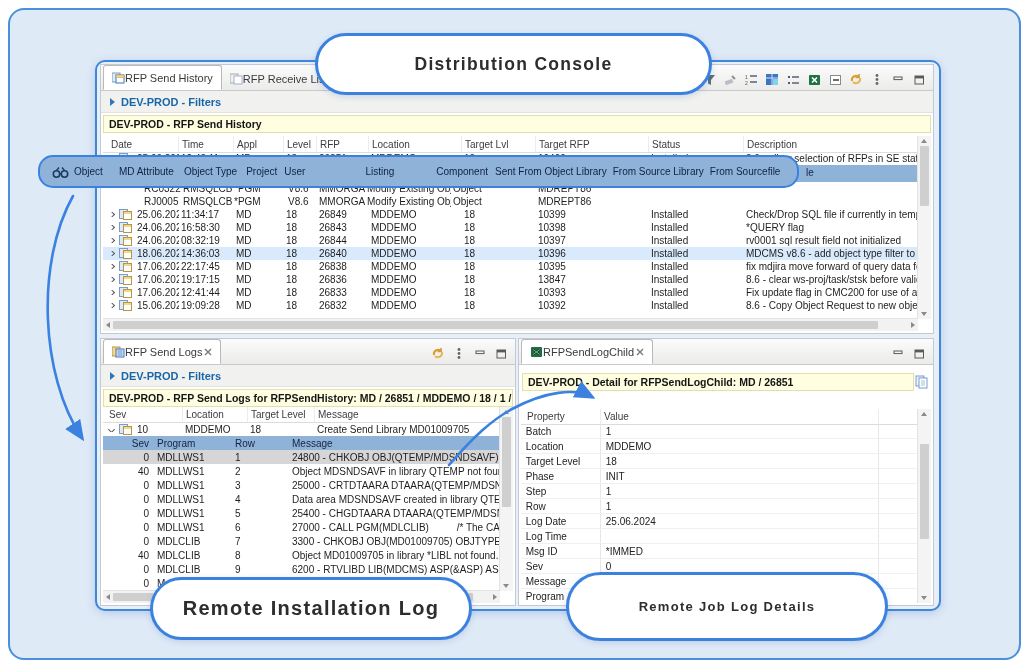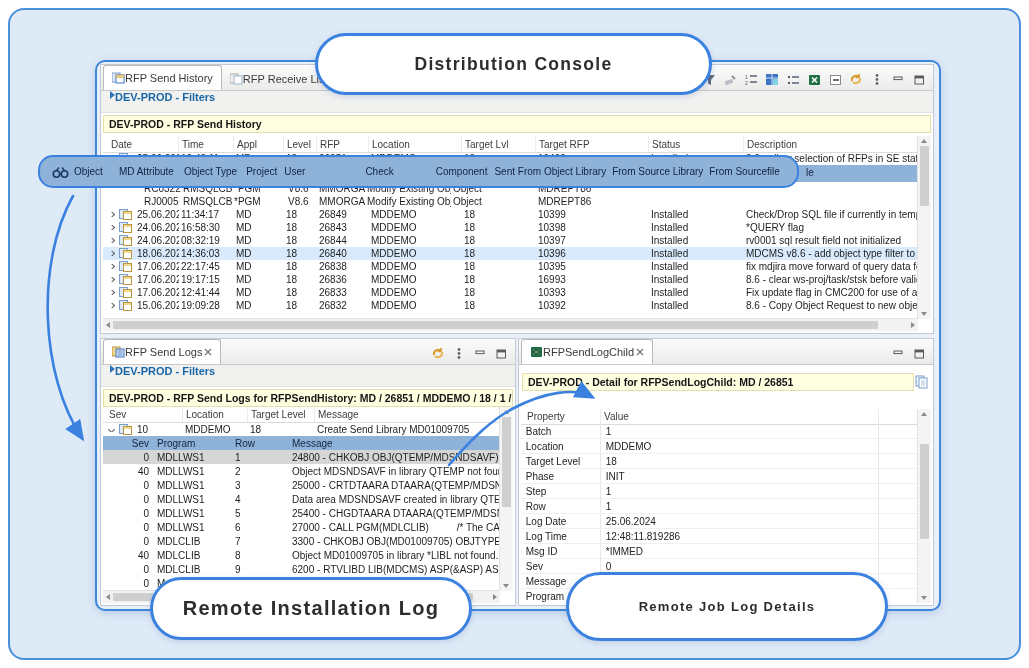--- a/index.html
+++ b/index.html
@@ -19,21 +19,21 @@
   .tabbar{height:25px;background:linear-gradient(#fbfbfb,#ebebea);
           border-bottom:1px solid #c9c9c9;display:flex;align-items:flex-end;padding-left:2px}
   .tab{height:23px;display:flex;align-items:center;gap:0;padding:0 8px;
        font-size:11px;color:#3a3a3a;white-space:nowrap}
   .tab.sel{background:#fff;border:1px solid #b9b9b9;border-bottom:1px solid #fff;
            border-radius:3px 3px 0 0}
   .toolbar{margin-left:auto;display:flex;align-items:center;gap:5px;padding:0 6px 3px 0}
   .tbi{width:16px;height:15px;display:flex;align-items:center;justify-content:center}
   .xbtn{margin-left:2px;display:flex;align-items:center}
   
-  .filters{height:21px;display:flex;align-items:flex-start;gap:0;padding-left:9px;
+  .filters{height:21px;display:flex;align-items:center;gap:6px;padding-left:9px;
            background:#f1f1f0;border-bottom:1px solid #e2e2e2;
            color:#1866a8;font-weight:bold;font-size:11px}
   .ftri{width:0;height:0;border-left:5px solid #2e77b8;
         border-top:4px solid transparent;border-bottom:4px solid transparent}
   
   .ybar{height:16px;background:#fffee1;border:1px solid #e2dfae;display:flex;
         align-items:center;padding:0 5px;font-size:10.5px;font-weight:bold;color:#151515;
         white-space:nowrap;overflow:hidden}
   
   .twrap{position:absolute;left:2px;right:2px;bottom:2px;background:#fff}
@@ -334,21 +334,21 @@
           <div class="tr grid-top">
             <div class="icellc"><span class="chv"></span></div>
             <div class="icellc"><span class="dicon"></span></div>
             <div>17.06.2024</div>
             <div>19:17:15</div>
             <div>MD</div>
             <div>18</div>
             <div>26836</div>
             <div>MDDEMO</div>
             <div>18</div>
-            <div>16993</div>
+            <div>13847</div>
             <div>Installed</div>
             <div>8.6 - clear ws-proj/task/stsk before validat</div>
           </div>
           <div class="tr grid-top">
             <div class="icellc"><span class="chv"></span></div>
             <div class="icellc"><span class="dicon"></span></div>
             <div>17.06.2024</div>
             <div>12:41:44</div>
             <div>MD</div>
             <div>18</div>
@@ -615,21 +615,20 @@
             <div>&nbsp;1</div>
             <div></div>
           </div>
           <div class="tr prow grid-prop lrow">
             <div>&nbsp;Log Date</div>
             <div>&nbsp;25.06.2024</div>
             <div></div>
           </div>
           <div class="tr prow grid-prop lrow">
             <div>&nbsp;Log Time</div>
-            <div>&nbsp;12:48:11.819286</div>
             <div></div>
           </div>
           <div class="tr prow grid-prop lrow">
             <div>&nbsp;Msg ID</div>
             <div>&nbsp;*IMMED</div>
             <div></div>
           </div>
           <div class="tr prow grid-prop lrow">
             <div>&nbsp;Sev</div>
             <div>&nbsp;0</div>
@@ -659,21 +658,21 @@
   <svg width="17" height="12" style="margin-left:12px">
     <circle cx="4.5" cy="8" r="3.2" fill="none" stroke="#1d3b63" stroke-width="1.6"></circle>
     <circle cx="12.5" cy="8" r="3.2" fill="none" stroke="#1d3b63" stroke-width="1.6"></circle>
     <path d="M4.5 4.5L7 1.5M12.5 4.5L10 1.5M7.5 8h2" stroke="#1d3b63" stroke-width="1.4" fill="none"></path>
   </svg>
   <span style="margin-left:5px">Object</span>
   <span style="margin-left:16px">MD Attribute</span>
   <span style="margin-left:10px">Object Type</span>
   <span style="margin-left:9px">Project</span>
   <span style="margin-left:7px">User</span>
-  <span style="margin-left:60px">Check</span>
+  <span style="margin-left:60px">Listing</span>
   <span style="margin-left:42px">Component</span>
   <span style="margin-left:7px">Sent From Object Library</span>
   <span style="margin-left:6px">From Source Library</span>
   <span style="margin-left:6px">From Sourcefile</span>
 </div>
 
 <svg class="arrows" width="1029" height="668">
   <defs>
     <marker id="ah" markerWidth="10" markerHeight="9" refX="6.5" refY="3.5" orient="auto">
       <path d="M0 0L8 3.5L0 7Z" fill="#3b82e0"></path>

